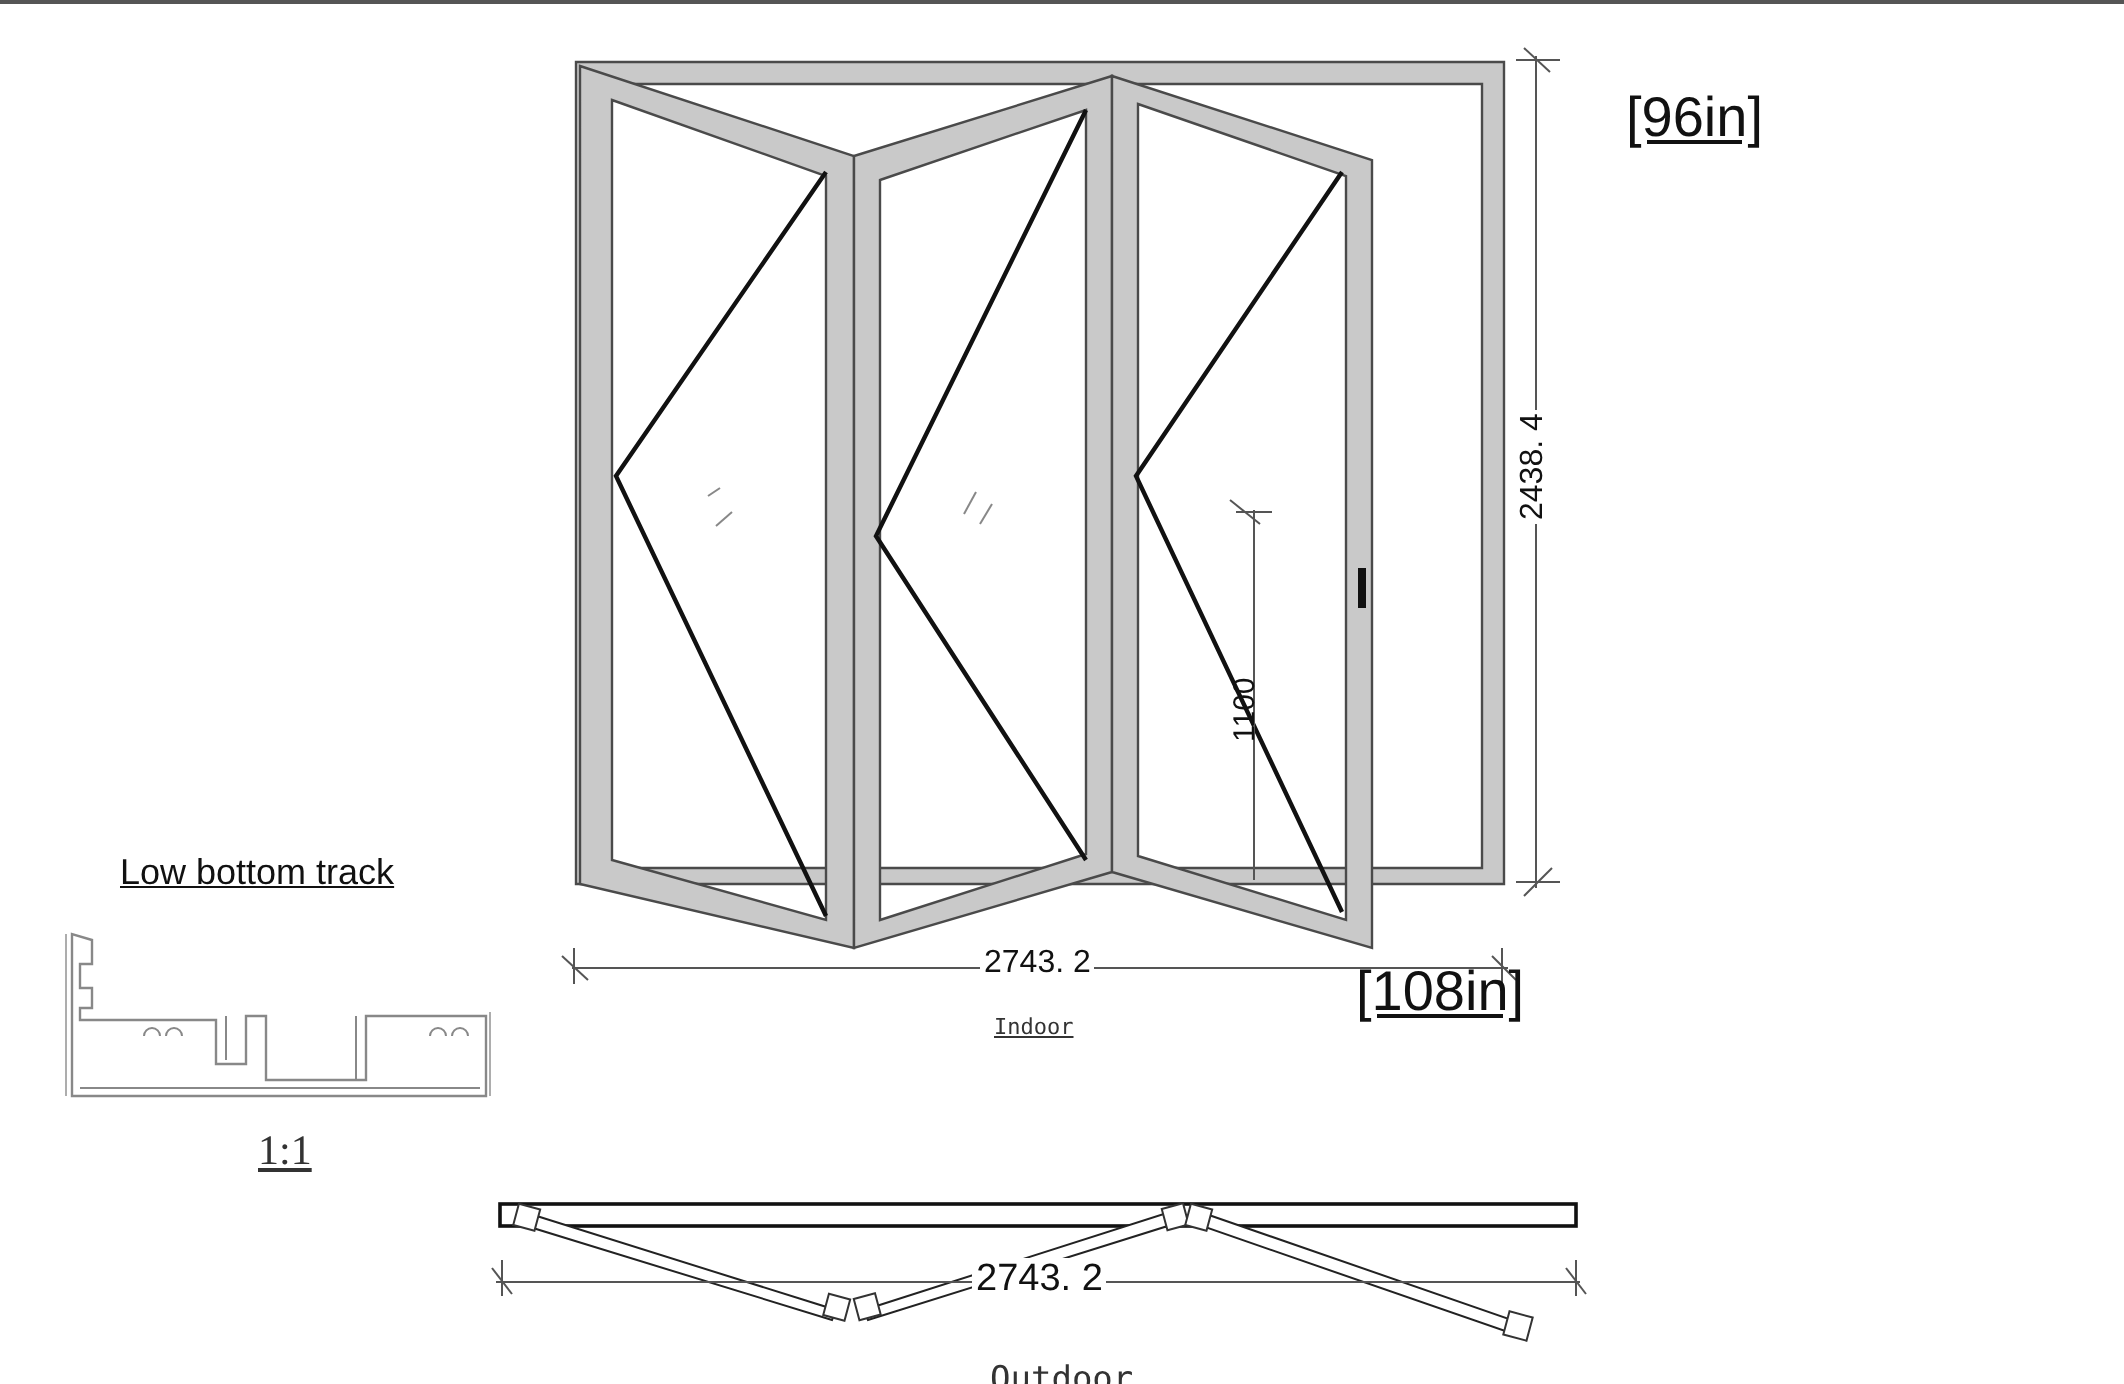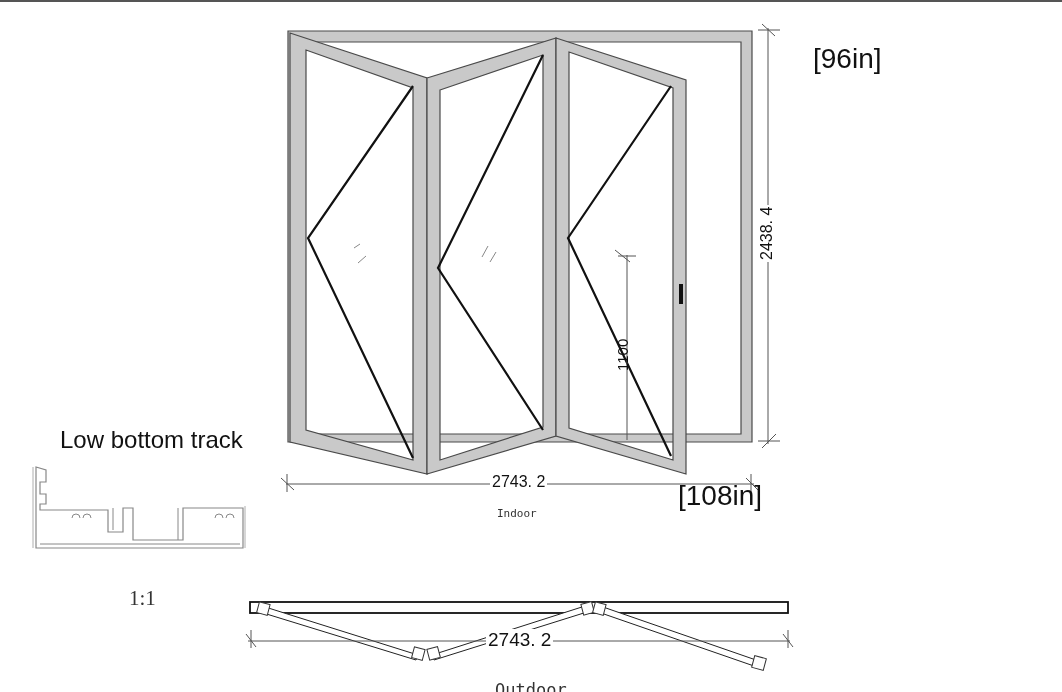--- a/index.html
+++ b/index.html
@@ -1,23 +1,23 @@
 <!DOCTYPE html>
 <html><head>
   <meta charset="utf-8">
   <style>
     html, body { margin: 0; padding: 0; background: #ffffff; }
     body { width: 1062px; height: 692px; position: relative; overflow: hidden; font-family: "Liberation Sans", sans-serif; }
     .topbar { position: absolute; left: 0; top: 0; width: 1062px; height: 2px; background: #555555; }
     svg { position: absolute; left: 0; top: 0; }
-    .lbl { position: absolute; color: #111; white-space: nowrap; }
+    .lbl { position: absolute; color: #111; white-space: nowrap; text-decoration: underline; }
     .in96 { left: 813px; top: 43px; font-size: 28px; }
     .in108 { left: 678px; top: 480px; font-size: 28px; }
-    .lbt { left: 60px; top: 426px; font-size: 24px; }
-    .ratio { left: 129px; top: 563px; font-size: 21px; font-family: "Liberation Serif", serif; color: #333; margin-top: 23px; }
+    .lbt { left: 60px; top: 426px; font-size: 18px; }
+    .ratio { left: 129px; top: 563px; font-size: 21px; font-family: "Liberation Serif", serif; color: #333; }
     .indoor { left: 497px; top: 507px; font-size: 11px; font-family: "DejaVu Sans Mono", monospace; color: #333; }
     .outdoor { left: 495px; top: 680px; font-size: 17px; font-family: "DejaVu Sans Mono", monospace; color: #333; }
     .dim { position: absolute; font-size: 16px; color: #111; background: #fff; padding: 0 2px; }
     .w1 { left: 490px; top: 473px; }
     .w2 { left: 486px; top: 629px; font-size: 19px; }
     .h1 { left: 752px; top: 225px; transform: rotate(-90deg); transform-origin: left top; top: 262px; left: 758px; }
     .h2 { left: 614px; top: 373px; transform: rotate(-90deg); transform-origin: left top; font-size: 15px; background: transparent; }
   </style>
 </head>
 <body>

